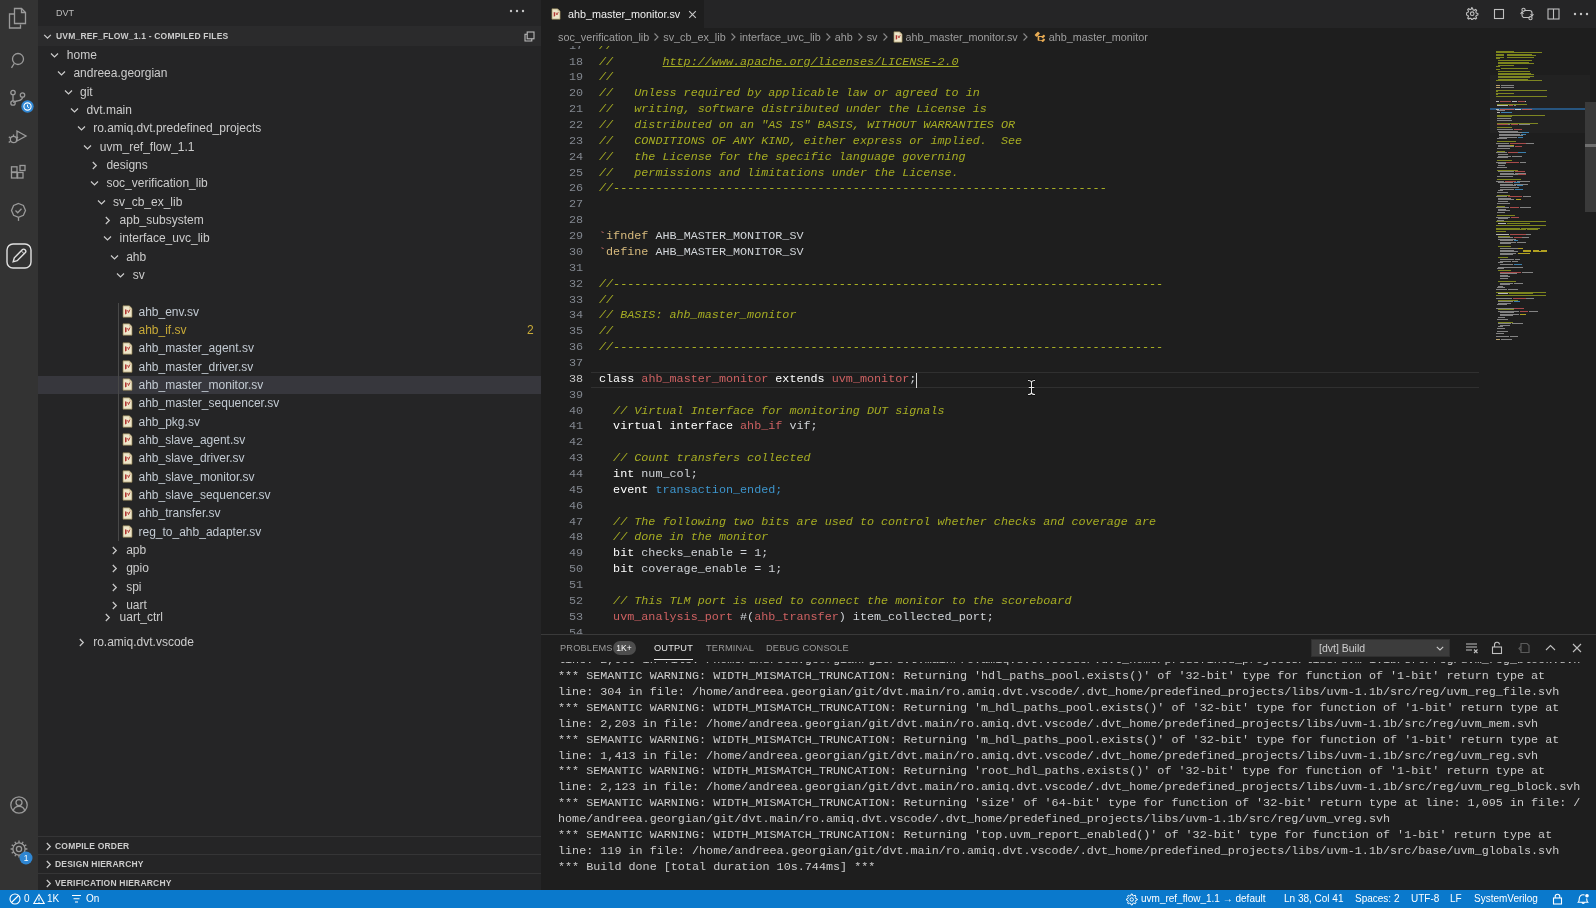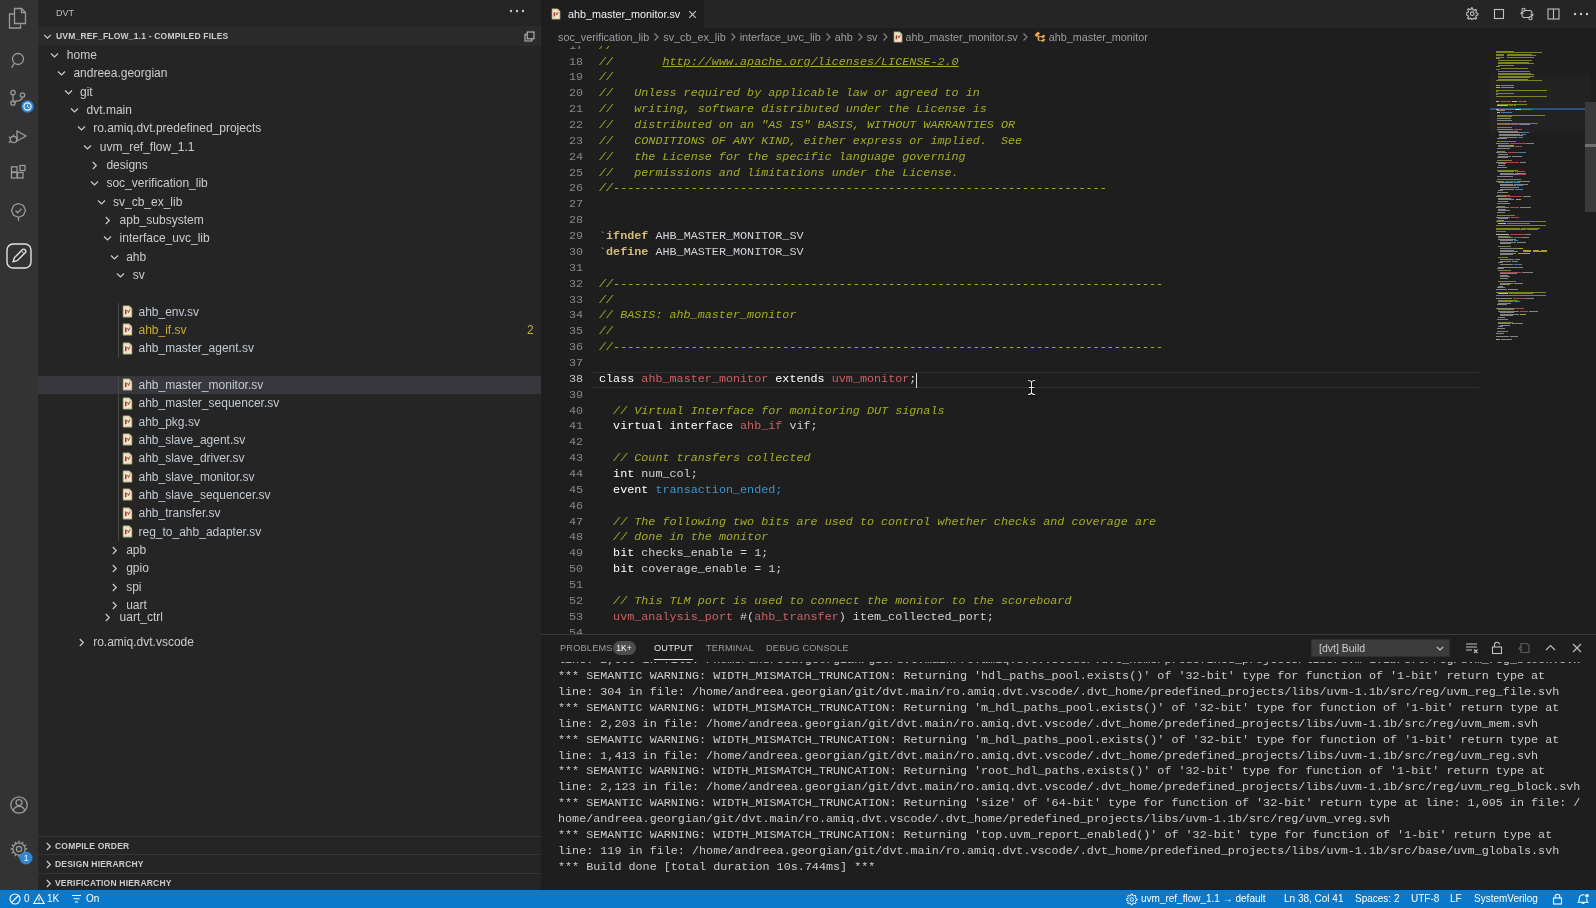--- a/index.html
+++ b/index.html
@@ -27,21 +27,21 @@
  font-size:10.8px;line-height:18px;white-space:nowrap}
 #codewrap{left:541px;top:46px;width:943px;height:588px;background:#1e1e1e;overflow:hidden}
 .mono{font-family:"Liberation Mono",monospace;font-size:11.75px;line-height:15.857px}
 #gutter{position:absolute;left:0;top:-7.25px;width:42px;text-align:right;color:#838890;white-space:pre}
 #code{position:absolute;left:58px;top:-7.25px;white-space:pre;color:#d0d4d8}
 .c{color:#a6ad23;font-style:italic}
 .cu{color:#a6ad23;font-style:italic;text-decoration:underline}
 .k{color:#ffffff;font-weight:normal}
 .t{color:#cd6162}
 .bl{color:#3d95cc}
-.pp{color:#d7ba7d;font-weight:bold}
+.pp{color:#d7ba7d;font-weight:normal}
 .bt{color:#b0625f;font-weight:bold}
 
 #mmap{left:1490px;top:46px;width:106px;height:588px;background:#1e1e1e}
 
 #panel{left:541px;top:634px;width:1055px;height:256px;background:#1e1e1e;border-top:1px solid #3a3a3a}
 .ptab{position:absolute;top:0;height:26px;line-height:26px;font-size:9.2px;color:#9d9d9d;letter-spacing:.2px}
 #pout{position:absolute;left:0;top:27px;width:1055px;height:229px;overflow:hidden}
 #pcontent{position:absolute;left:17px;top:-8.55px;white-space:pre;color:#cccccc}
 
 #status{left:0;top:890px;width:1596px;height:18px;background:#0a79cc;color:#ffffff;font-size:10px}
@@ -227,20 +227,30 @@
         <div style="position:absolute;left:80px;top:0;width:1px;height:18.33px;background:#484848"></div>
       </div>
       <div class="trow" style="top:339.28px">
         <svg class="abs" style="left:83.5px;top:2.5px" width="11" height="13" viewBox="0 0 11 13">
           <path d="M1 .8h6.2L10 3.6v8.6H1z" fill="#eee6c9" stroke="#8a7a4a" stroke-width=".7"></path>
           <path d="M7.2 .8v2.8H10z" fill="#cdbf96"></path>
           <path d="M3 4.2v5.2l1.6-.6V4.8z" fill="#b03430"></path>
           <path d="M5.6 5l.9 2.6L8 4.4" stroke="#b03430" stroke-width=".9" fill="none"></path>
         </svg>
         <span class="lbl" style="left:100.5px">ahb_master_agent.sv</span>
+        <div style="position:absolute;left:80px;top:0;width:1px;height:18.33px;background:#484848"></div>
+      </div>
+      <div class="trow" style="top:357.61px">
+        <svg class="abs" style="left:83.5px;top:2.5px" width="11" height="13" viewBox="0 0 11 13">
+          <path d="M1 .8h6.2L10 3.6v8.6H1z" fill="#eee6c9" stroke="#8a7a4a" stroke-width=".7"></path>
+          <path d="M7.2 .8v2.8H10z" fill="#cdbf96"></path>
+          <path d="M3 4.2v5.2l1.6-.6V4.8z" fill="#b03430"></path>
+          <path d="M5.6 5l.9 2.6L8 4.4" stroke="#b03430" stroke-width=".9" fill="none"></path>
+        </svg>
+        <span class="lbl" style="left:100.5px">ahb_master_driver.sv</span>
         <div style="position:absolute;left:80px;top:0;width:1px;height:18.33px;background:#484848"></div>
       </div>
       <div class="trow sel" style="top:375.94px">
         <svg class="abs" style="left:83.5px;top:2.5px" width="11" height="13" viewBox="0 0 11 13">
           <path d="M1 .8h6.2L10 3.6v8.6H1z" fill="#eee6c9" stroke="#8a7a4a" stroke-width=".7"></path>
           <path d="M7.2 .8v2.8H10z" fill="#cdbf96"></path>
           <path d="M3 4.2v5.2l1.6-.6V4.8z" fill="#b03430"></path>
           <path d="M5.6 5l.9 2.6L8 4.4" stroke="#b03430" stroke-width=".9" fill="none"></path>
         </svg>
         <span class="lbl" style="left:100.5px">ahb_master_monitor.sv</span>

